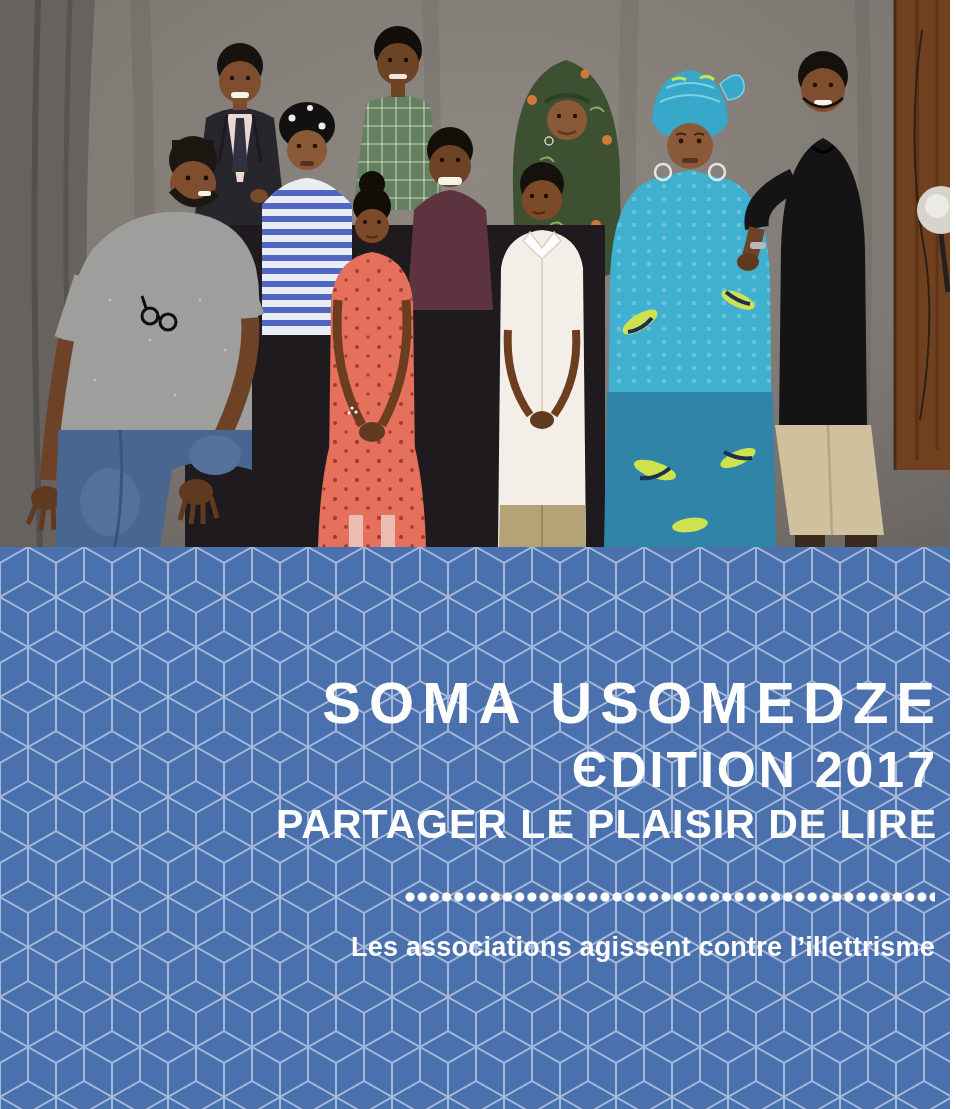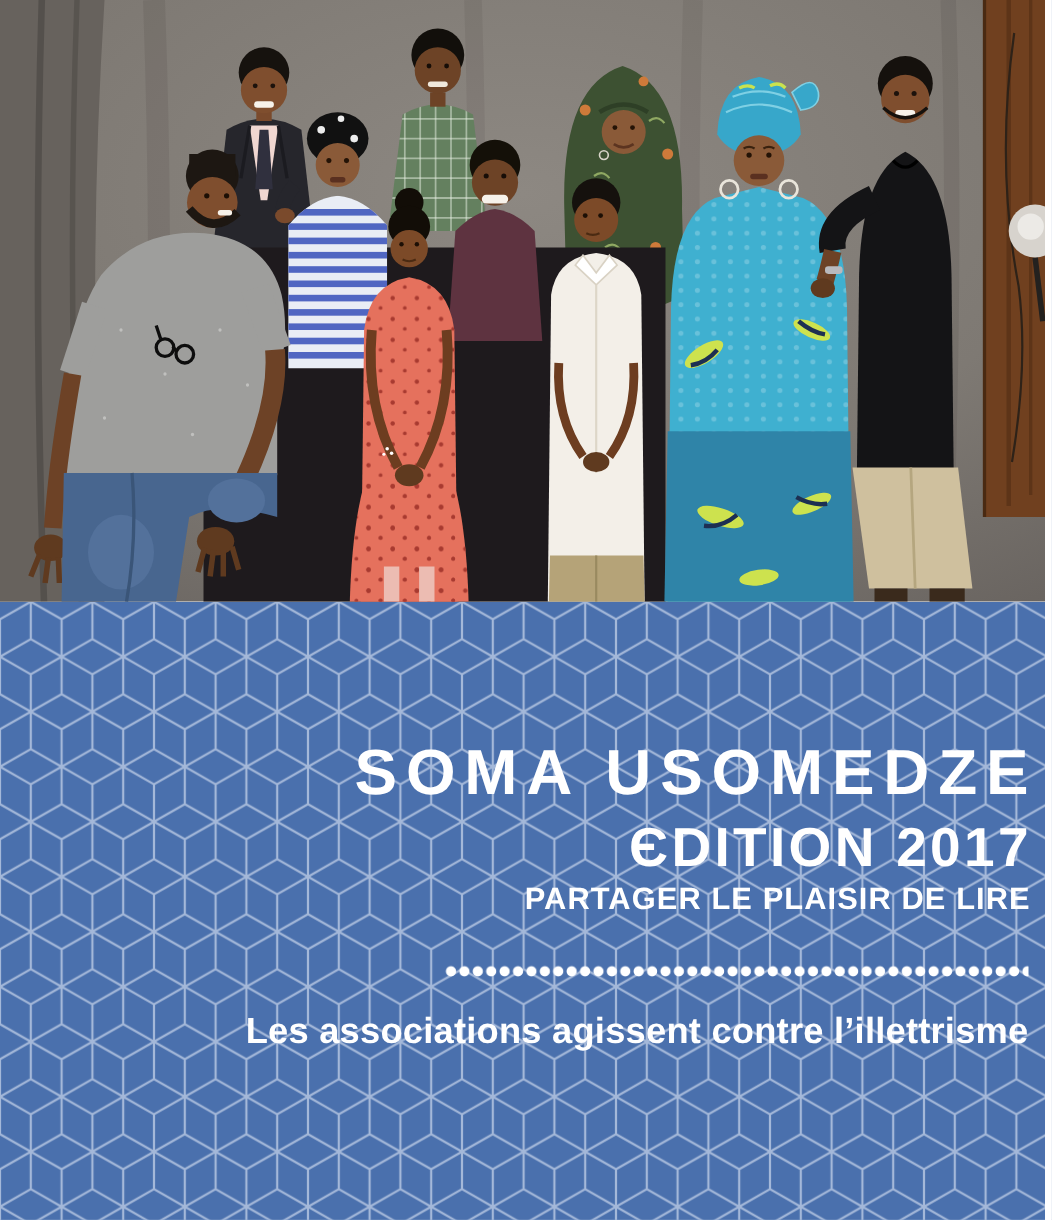--- a/index.html
+++ b/index.html
@@ -13,29 +13,29 @@
   .content{position:absolute;left:0;top:0;width:798px;height:1109px;}
   .photo-wrap{position:absolute;left:0;top:0;width:950px;height:547px;overflow:hidden;}
   .panel{position:absolute;left:0;top:547px;width:950px;height:562px;overflow:hidden;}
   .panel svg.pattern{position:absolute;left:0;top:0;}
   .panel-text{
     position:absolute;top:0;right:15px;left:0;
     text-align:right;color:#ffffff;
   }
   .t1{margin:126px -8px 0 0;font-size:58px;font-weight:700;letter-spacing:8px;line-height:1.05;white-space:nowrap;}
   .t2{margin:10px -3px 0 0;font-size:50px;font-weight:700;letter-spacing:3px;line-height:1.05;white-space:nowrap;}
-  .t3{margin:6px -2px 0 0;font-size:28px;font-weight:700;letter-spacing:1px;line-height:1.1;white-space:nowrap;padding-left:48px;}
+  .t3{margin:6px -2px 0 0;font-size:41px;font-weight:700;letter-spacing:1px;line-height:1.1;white-space:nowrap;padding-left:48px;}
   .dots{
     margin:44px 0 0 auto;
     width:531px;height:12px;
     background-image:radial-gradient(circle at 6px 6px,#ffffff 4.2px,rgba(255,255,255,0) 5px);
     background-size:12.2px 12px;
     background-repeat:repeat-x;
   }
-  .t4{margin:30px 0 0 0;font-size:33px;font-weight:700;letter-spacing:0.2px;line-height:1.1;white-space:nowrap;}
+  .t4{margin:30px 0 0 0;font-size:27px;font-weight:700;letter-spacing:0.2px;line-height:1.1;white-space:nowrap;}
   .right-strip{position:absolute;right:0;top:0;width:6px;height:1109px;background:#ffffff;}
 </style>
 </head>
 <body>
 
 <div class="page">
   <div class="content">
 
     <div class="photo-wrap">
       <svg width="950" height="547" viewBox="0 0 950 547">

